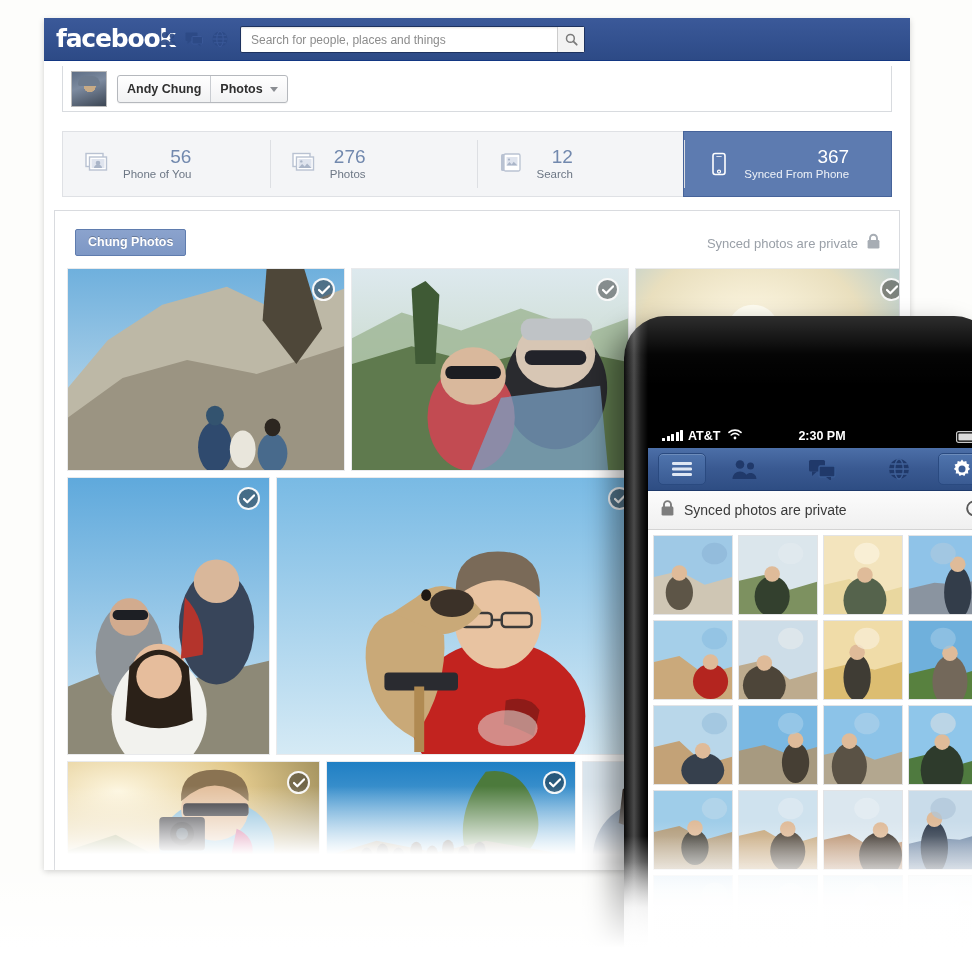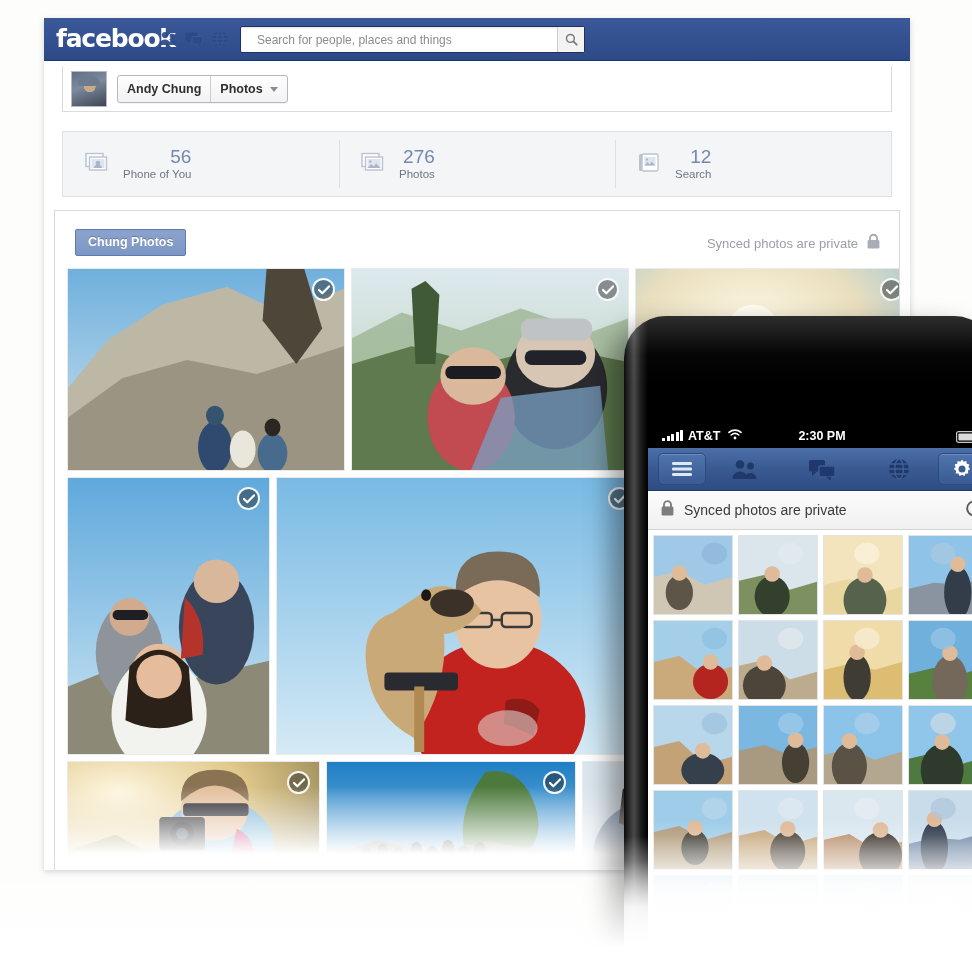--- a/index.html
+++ b/index.html
@@ -58,21 +58,21 @@
     width: 343px; height: 25px;
     background: #ffffff;
     border: 1px solid #1d325f;
     border-radius: 2px;
     box-shadow: inset 0 1px 2px rgba(0,0,0,0.12);
   }
   #search-input {
     position: absolute; left: 0; top: 0;
     width: 310px; height: 25px;
     border: 0; outline: 0;
-    padding: 0 16px;
+    padding: 0 10px;
     font-size: 12px;
     color: #1d4ed8;
     font-family: "Liberation Sans", sans-serif;
     background: transparent;
     box-sizing: border-box;
   }
   #search-input::placeholder { color: #8c8c8c; }
   #search-btn {
     position: absolute; right: 0; top: 0;
     width: 26px; height: 25px;
@@ -431,20 +431,33 @@
             <path d="M7.5 13.5l3-3.4 2.2 2.3 2-2.6 3.8 3.7z" fill="#aab5c8"></path>
             <circle cx="10" cy="7.6" r="1.1" fill="#aab5c8"></circle>
           </svg>
         </div>
         <div class="stat-txt">
           <div class="num">12</div>
           <div class="lbl">Search</div>
         </div>
       </div>
 
+      <div class="stat active">
+        <div class="stat-ico">
+          <svg width="26" height="24" viewBox="0 0 26 24">
+            <rect x="7" y="1.5" width="12" height="21" rx="2.2" fill="none" stroke="#ffffff" stroke-width="1.6"></rect>
+            <rect x="10.2" y="4.2" width="5.6" height="0.9" rx="0.45" fill="#ffffff"></rect>
+            <circle cx="13" cy="19.6" r="1.5" fill="none" stroke="#ffffff" stroke-width="1.2"></circle>
+          </svg>
+        </div>
+        <div class="stat-txt">
+          <div class="num">367</div>
+          <div class="lbl">Synced From Phone</div>
+        </div>
+      </div>
     </div>
 
     <div id="photos-panel">
       <div id="share-btn">Chung Photos</div>
 
       <div id="private-note">
         <span>Synced photos are private</span>
         <span>
           <svg width="15" height="17" viewBox="0 0 15 17">
             <path d="M4 7V5.2a3.5 3.5 0 0 1 7 0V7" fill="none" stroke="#a7adb4" stroke-width="1.9"></path>

